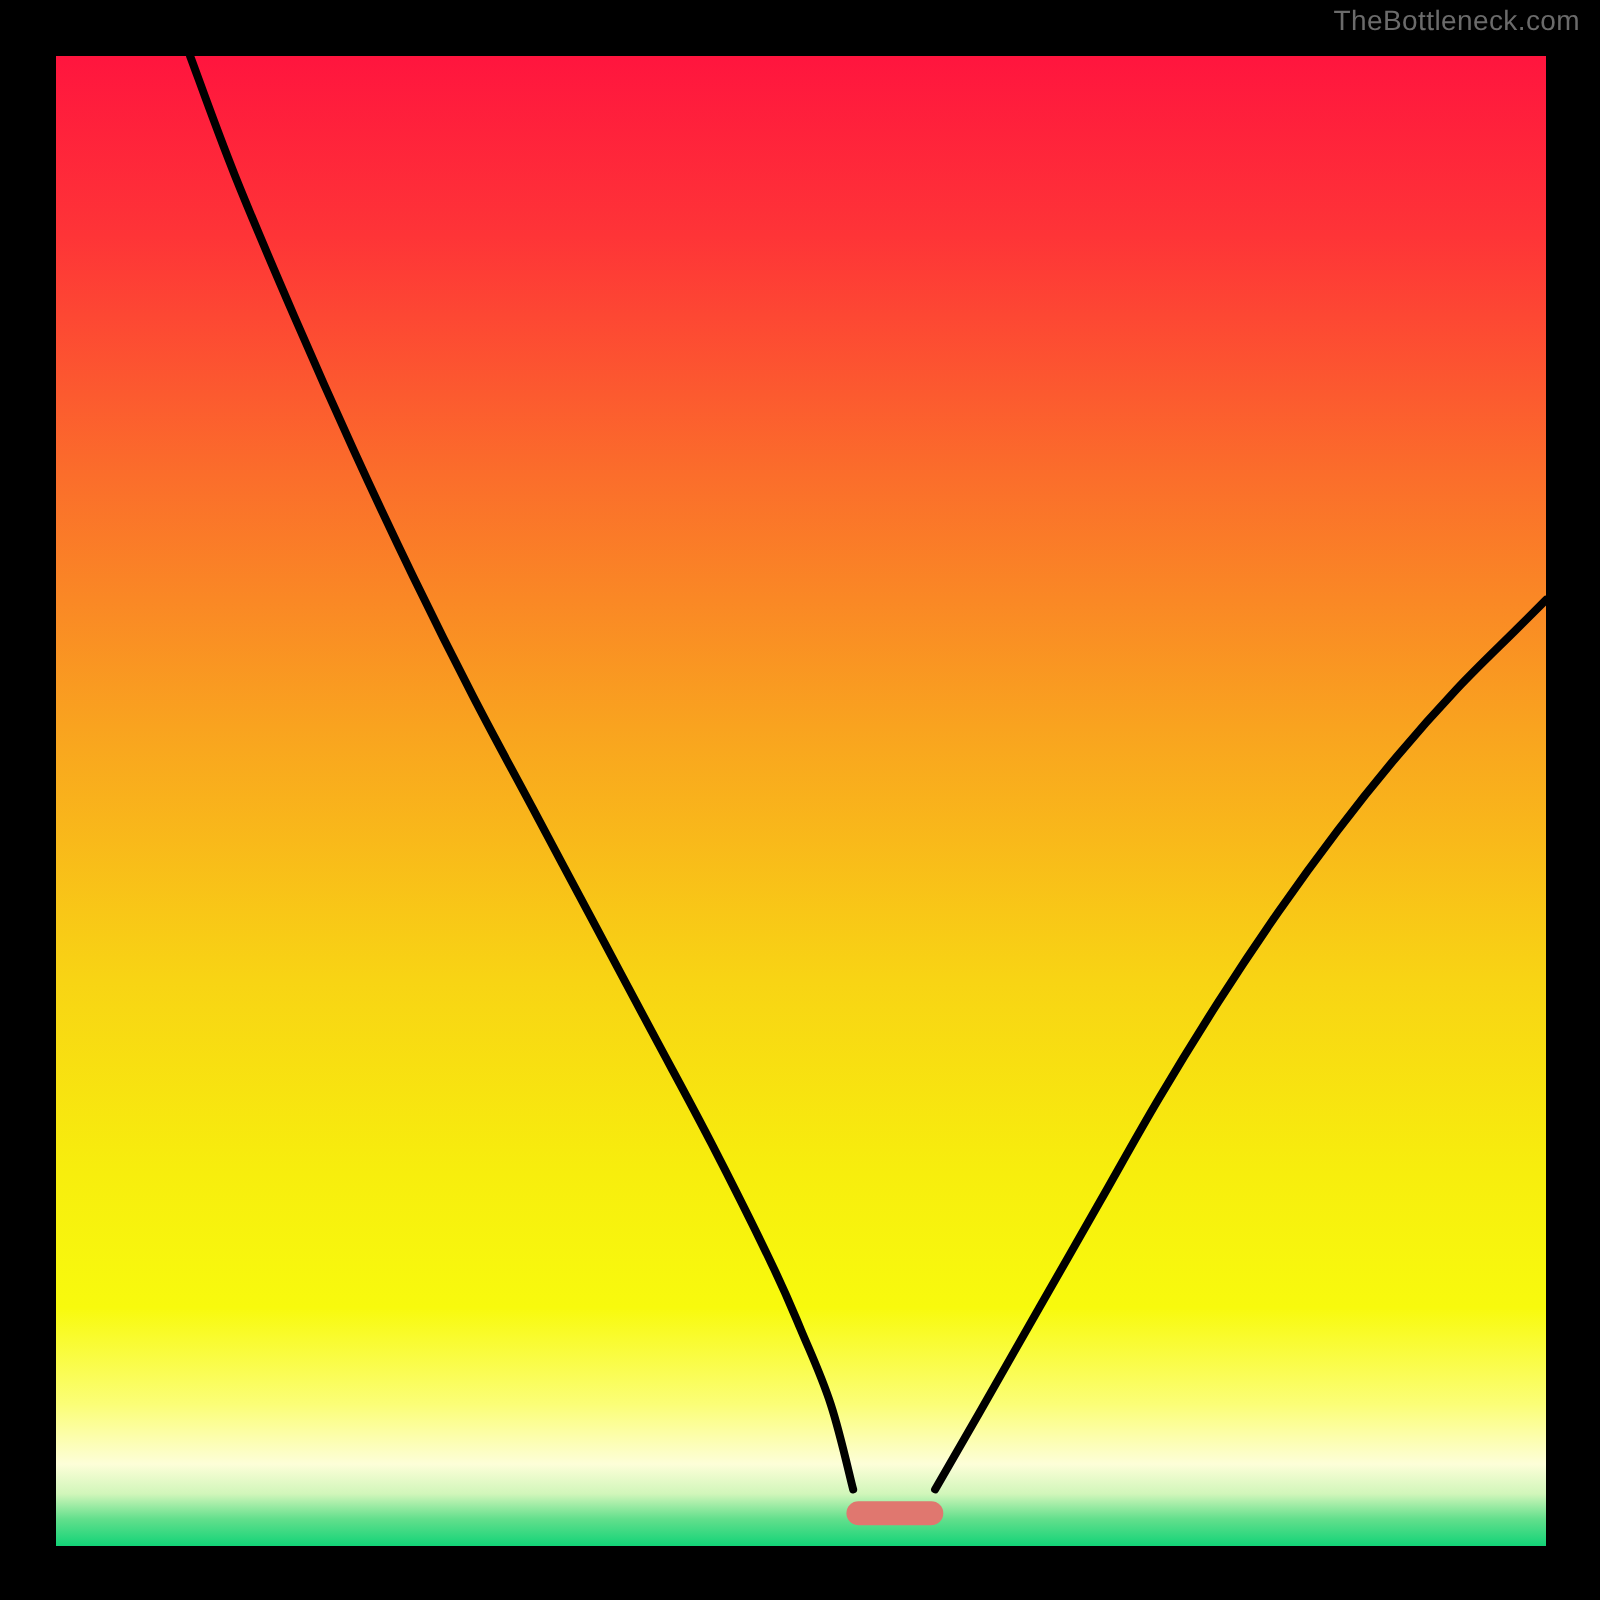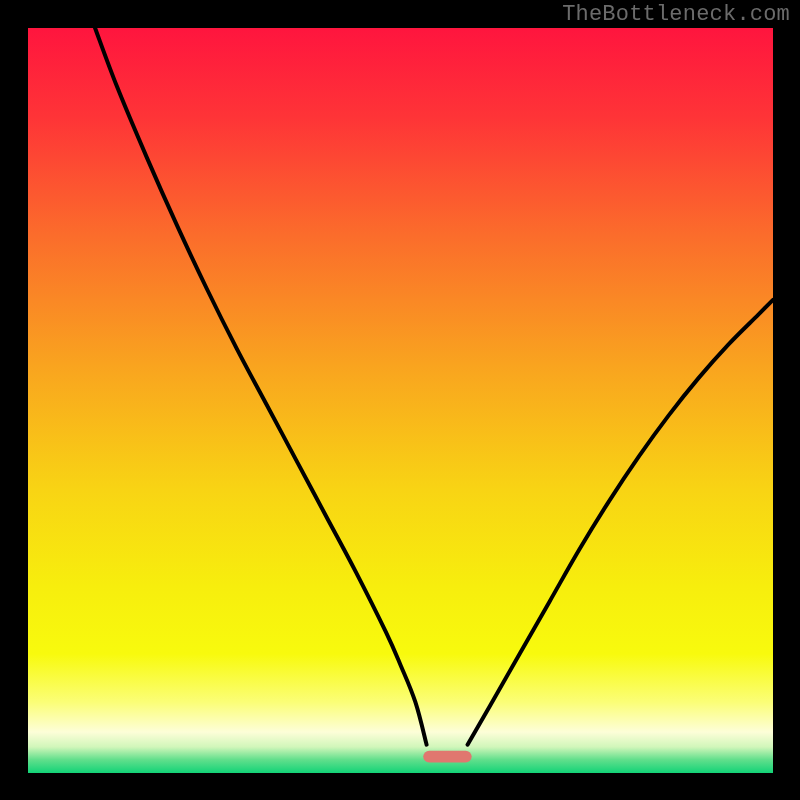--- a/index.html
+++ b/index.html
@@ -12,22 +12,22 @@
   }
   .container {
     position: relative;
     width: 800px;
     height: 800px;
   }
   .watermark {
     position: absolute;
     top: 2px;
     right: 10px;
-    font-family: Liberation Mono, monospace;
-    font-size: 22px;
+    font-family: Liberation Sans, sans-serif;
+    font-size: 14px;
     font-weight: 500;
     color: #6b6b6b;
     z-index: 10;
     letter-spacing: 0.2px;
   }
   svg.plot {
     position: absolute;
     left: 0;
     top: 0;
   }

